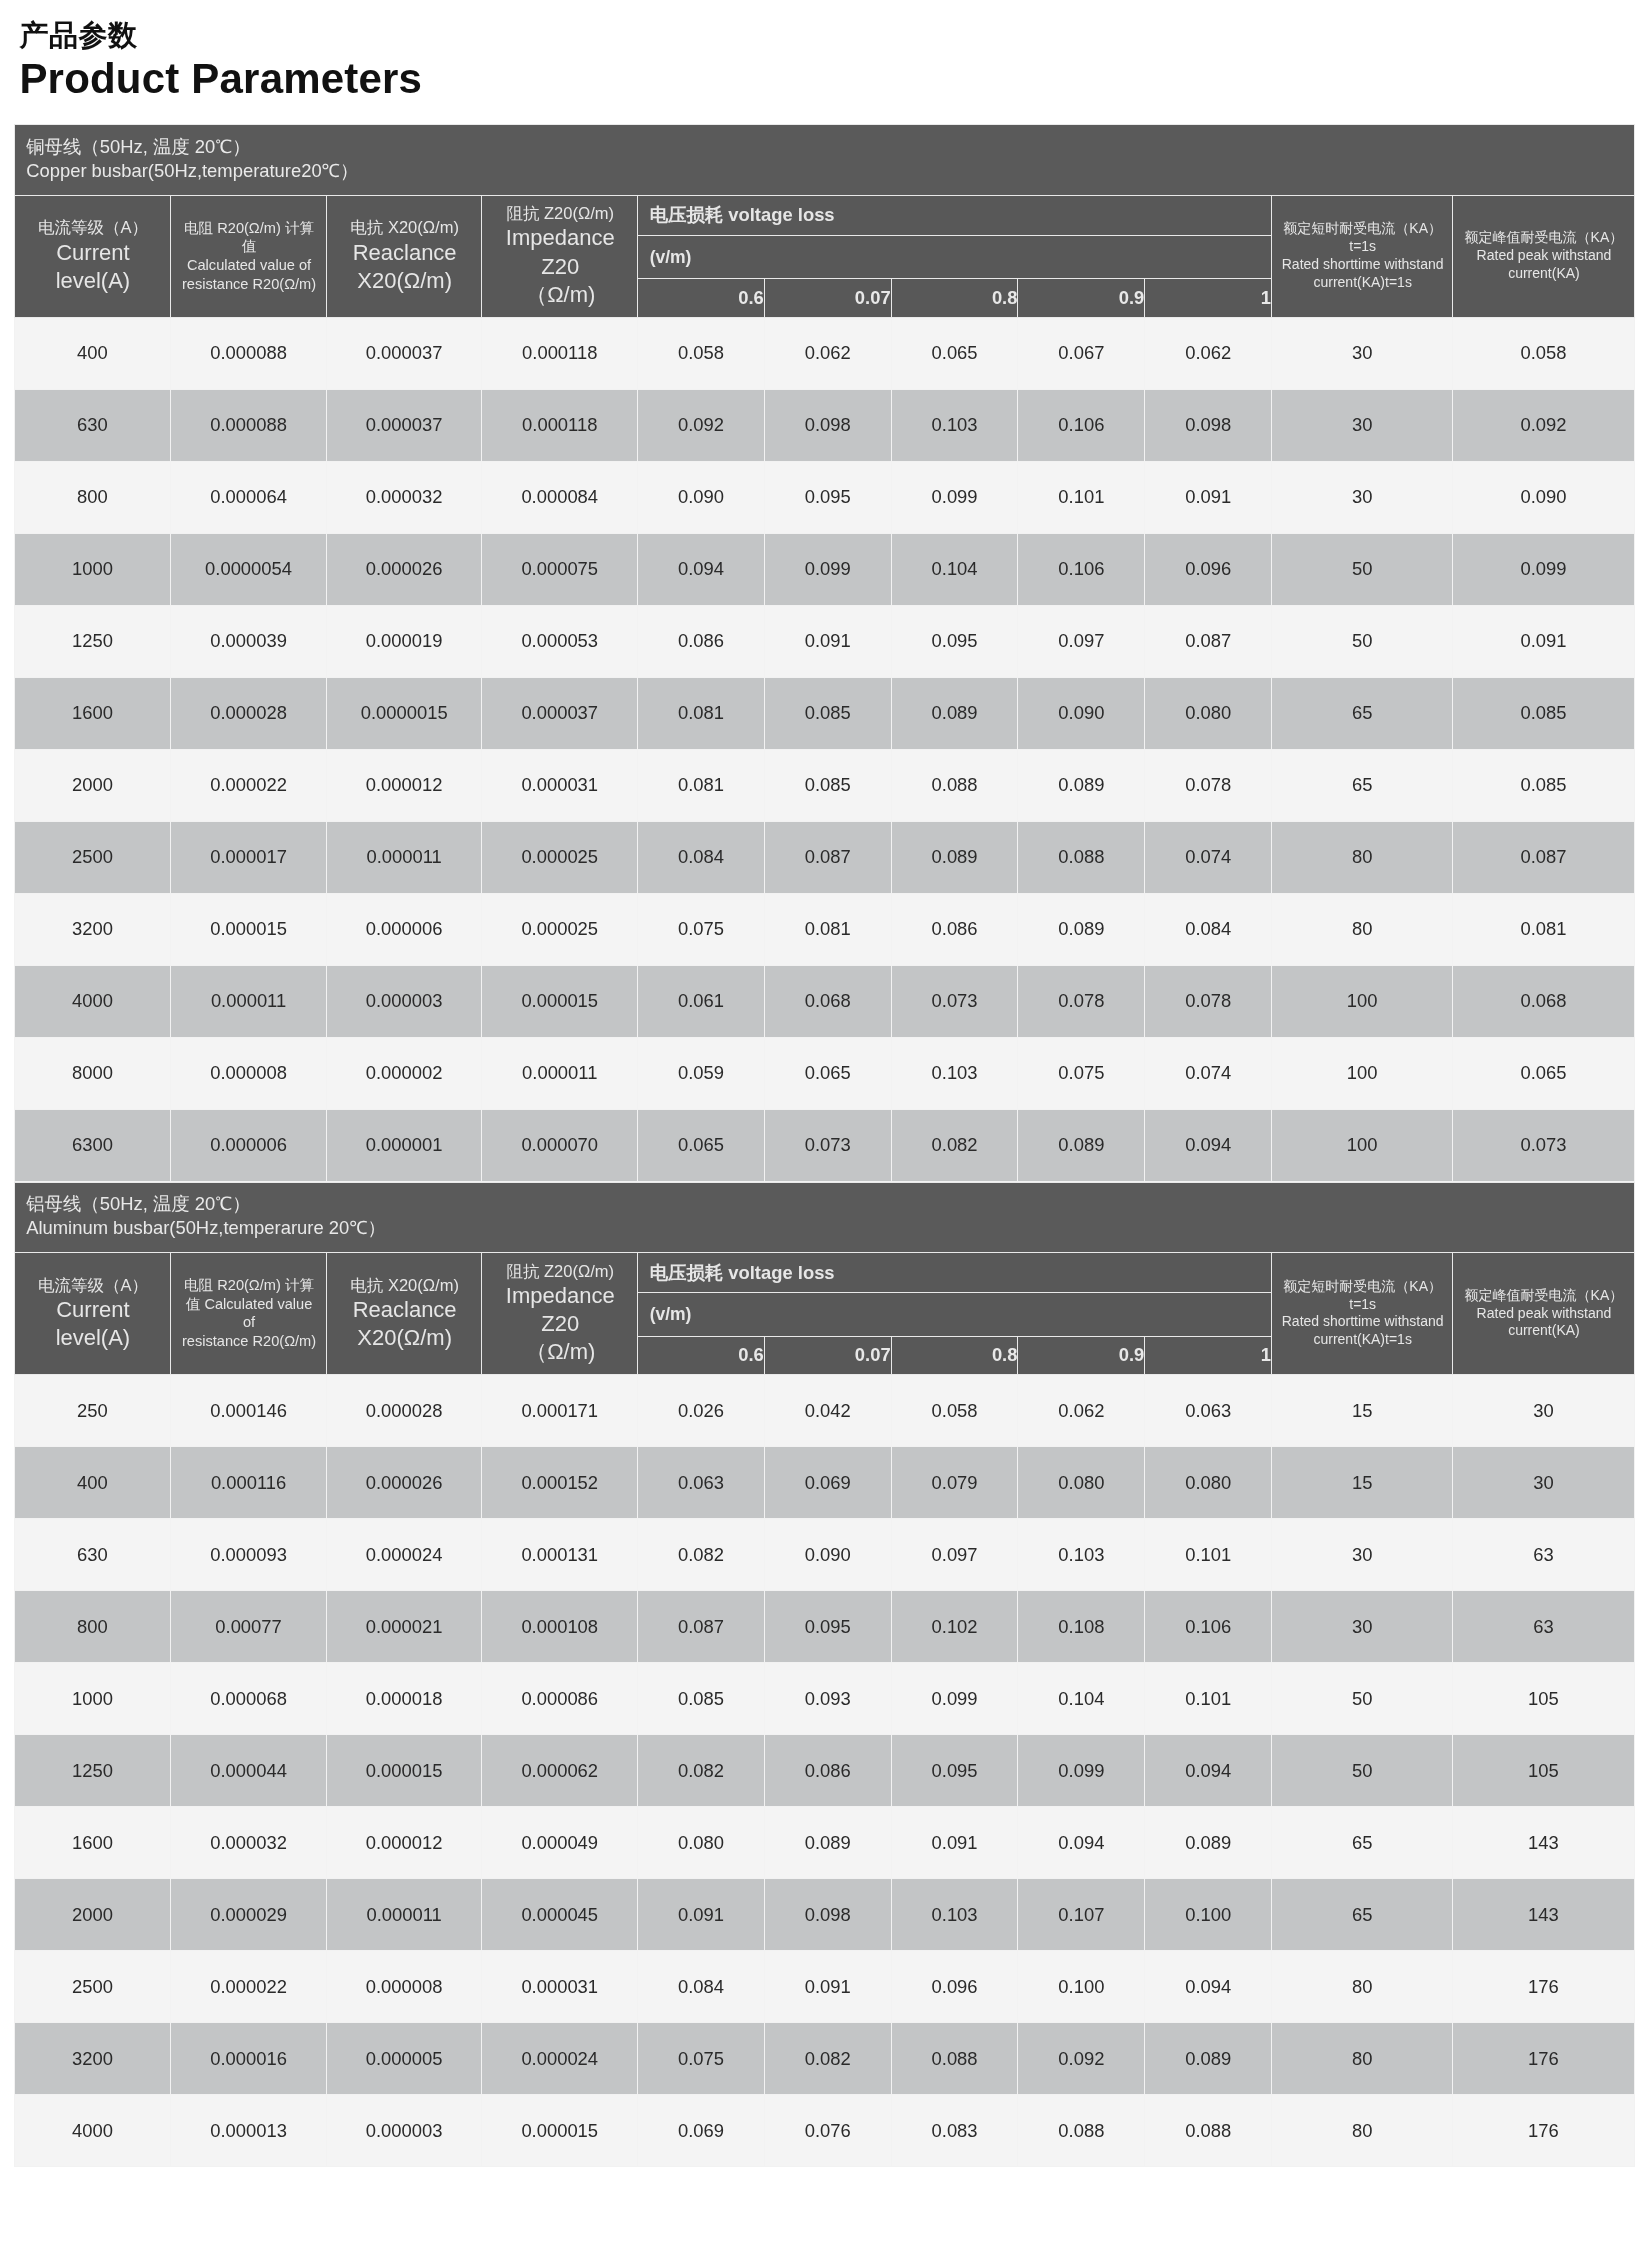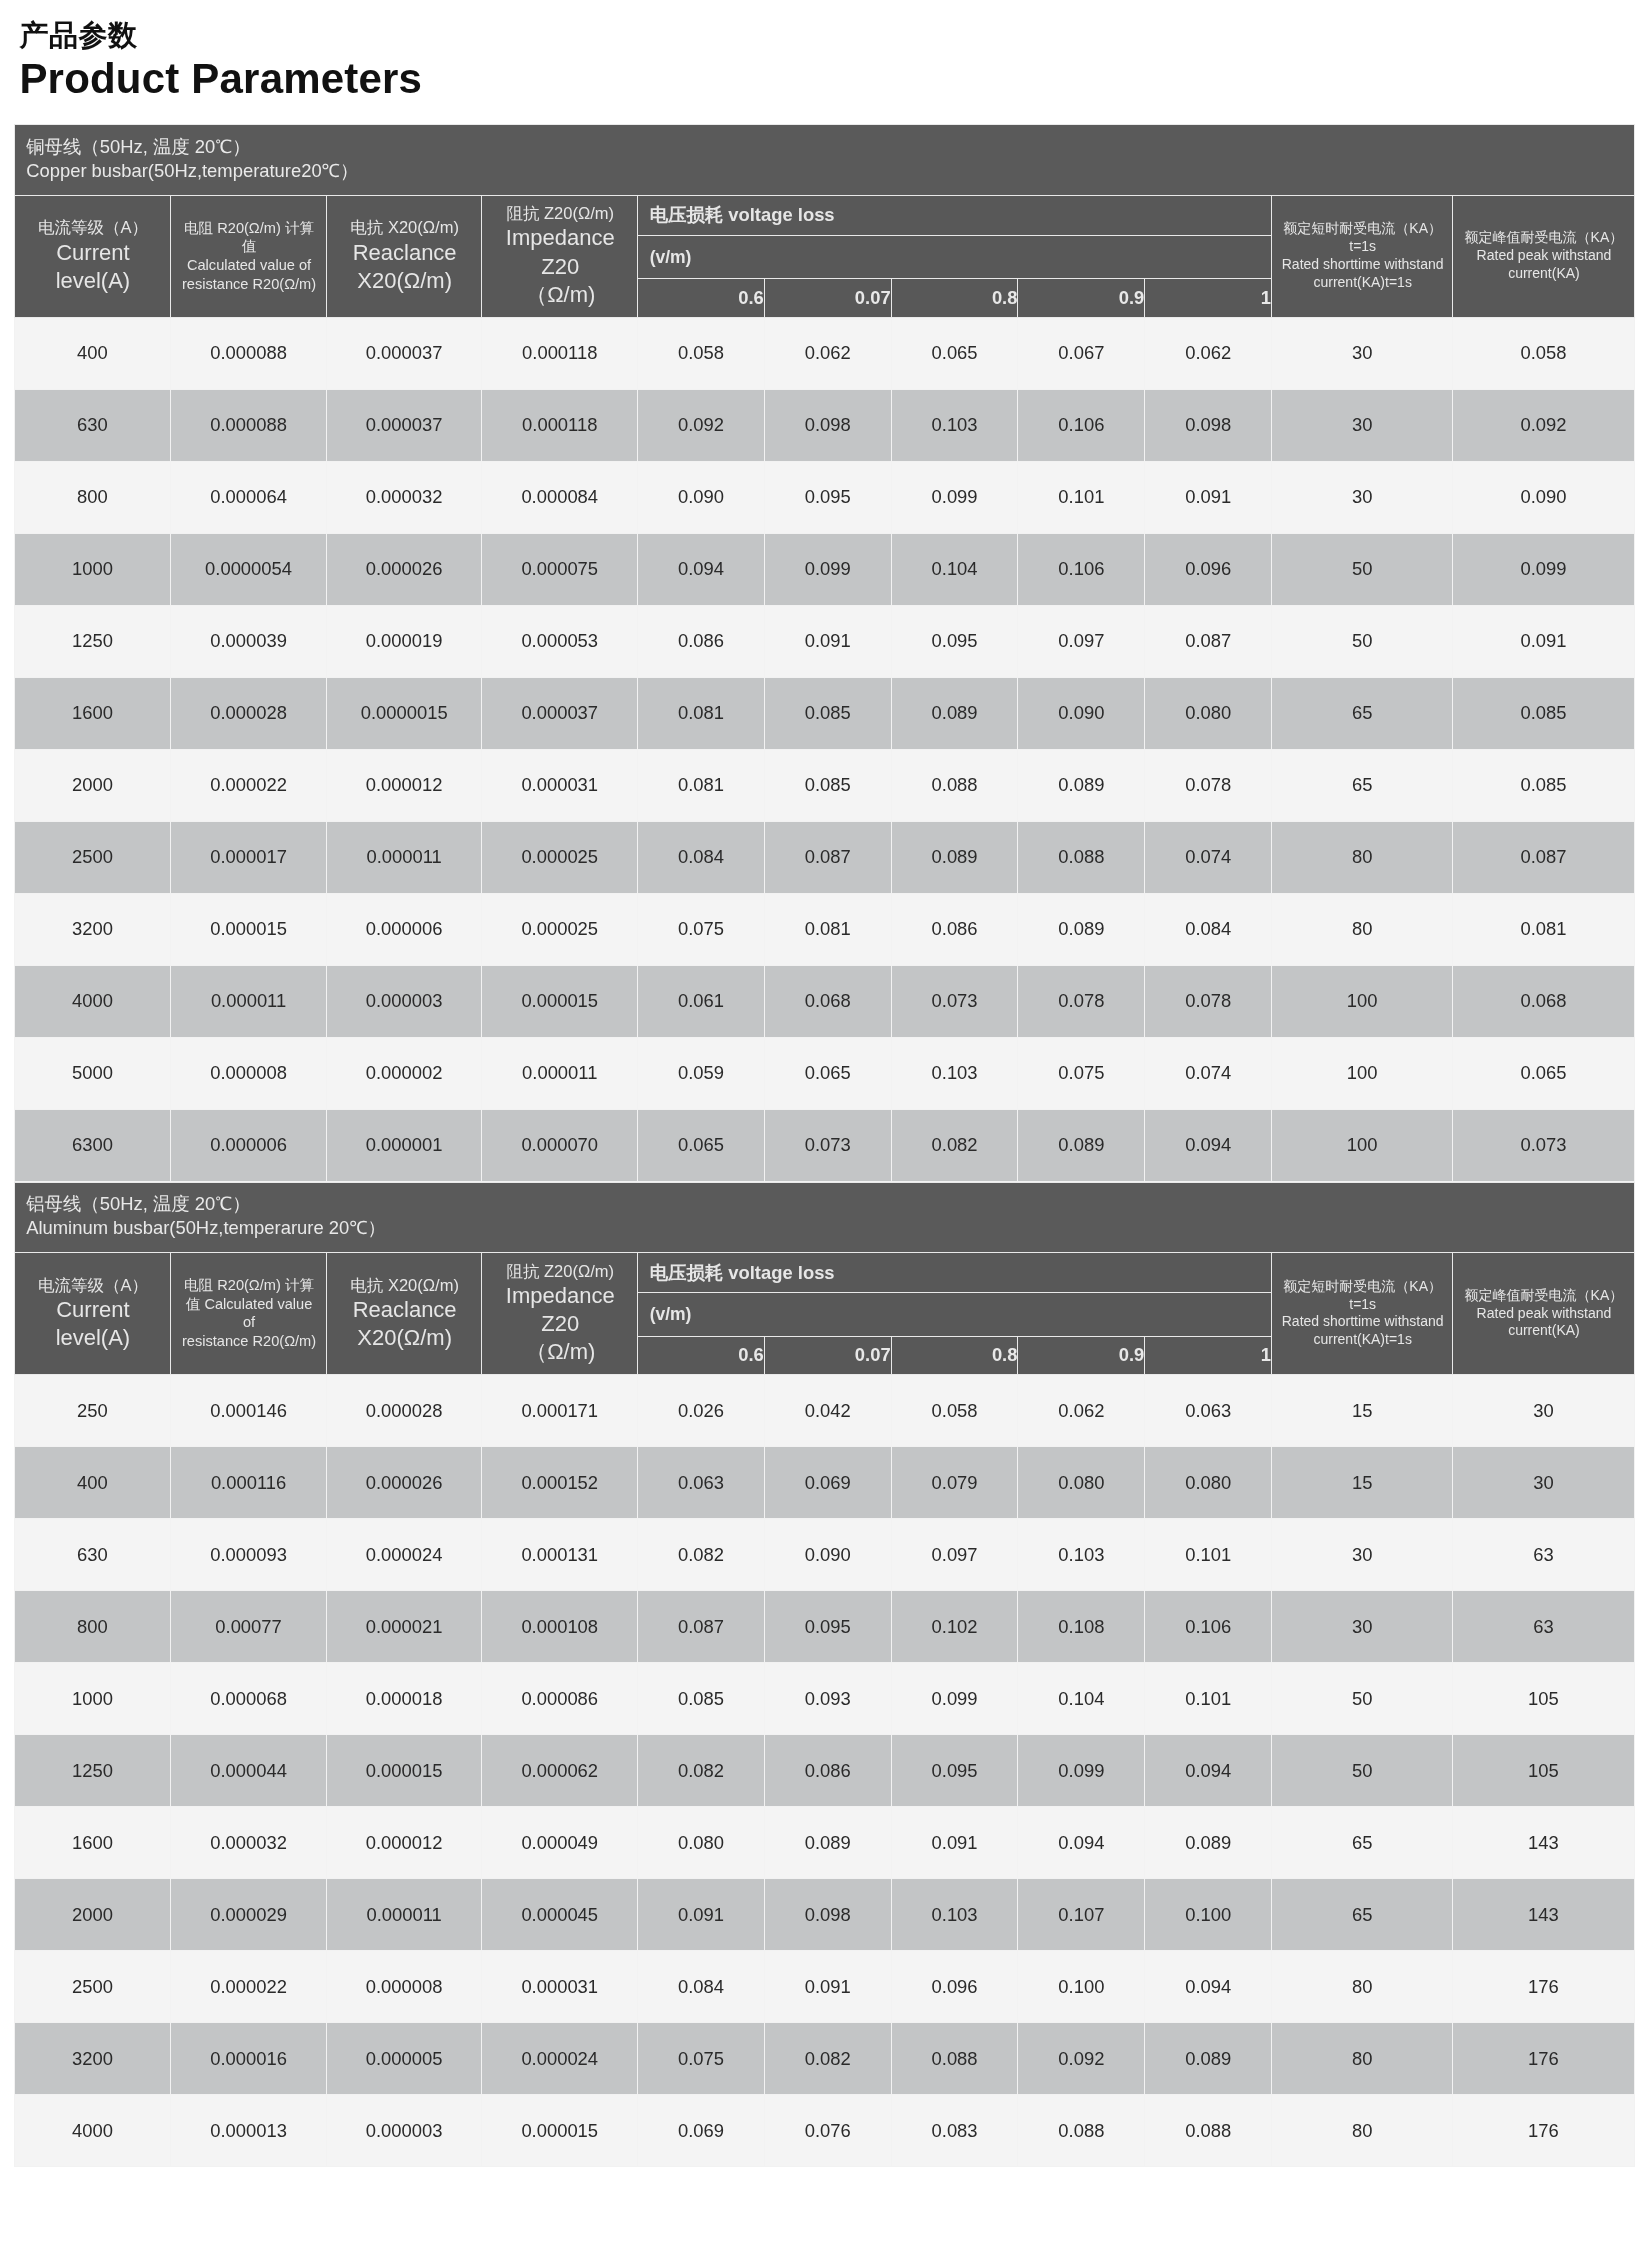--- a/index.html
+++ b/index.html
@@ -333,21 +333,21 @@
           <td>0.000015</td>
           <td>0.061</td>
           <td>0.068</td>
           <td>0.073</td>
           <td>0.078</td>
           <td>0.078</td>
           <td>100</td>
           <td>0.068</td>
         </tr>
         <tr class="row-light">
-          <td>5000</td>
+          <td>8000</td>
           <td>0.000008</td>
           <td>0.000002</td>
           <td>0.000011</td>
           <td>0.059</td>
           <td>0.065</td>
           <td>0.103</td>
           <td>0.075</td>
           <td>0.074</td>
           <td>100</td>
           <td>0.065</td>

